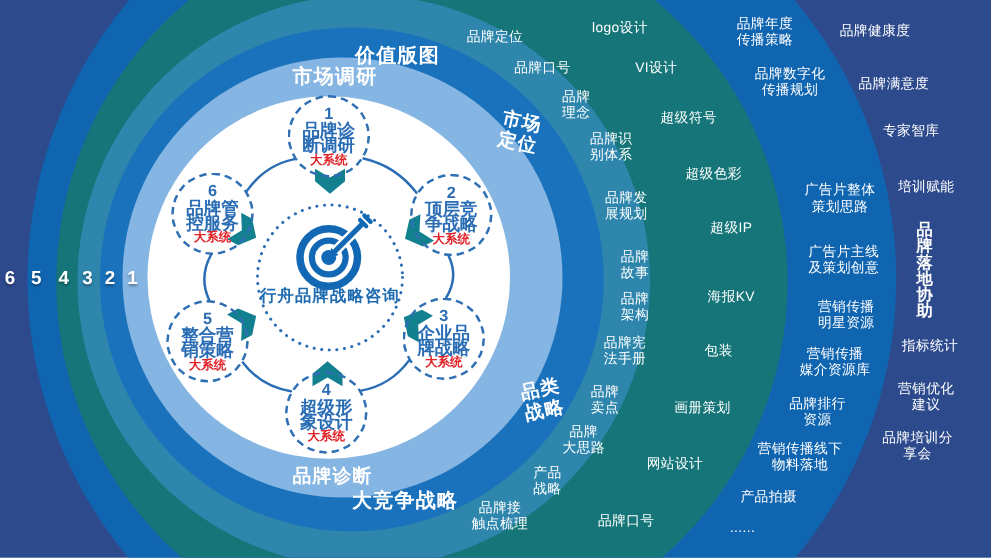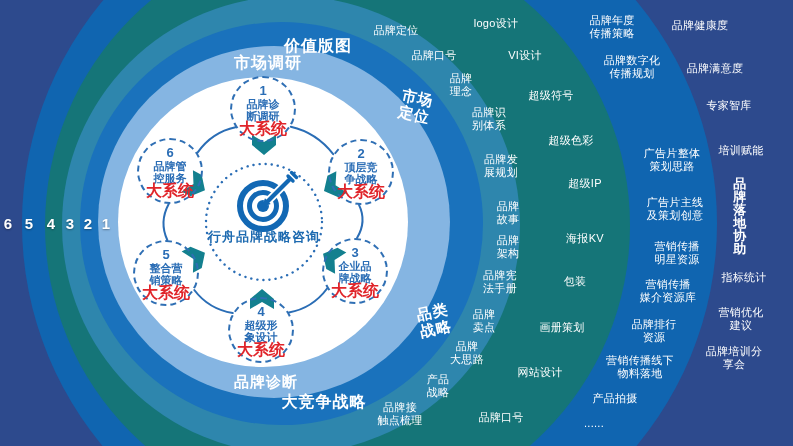--- a/index.html
+++ b/index.html
@@ -31,22 +31,22 @@
     color:#fff; font-size:15px; font-weight:700;
     text-shadow:0 1px 2px rgba(0,0,0,.35);
   }
   .sys-circle {
     position:absolute; width:66px; height:66px; box-sizing:border-box;
     border:2px dashed #2f6fb4; border-radius:50%;
     display:flex; flex-direction:column; align-items:center; justify-content:center;
     text-align:center;
   }
   .sys-num  { color:#2a6db5; font-size:13px; line-height:14px; font-weight:600; }
-  .sys-name { color:#2a6db5; font-size:11px; line-height:12px; font-weight:700; white-space:pre-line; }
-  .sys-tag  { color:#e0242a; font-size:16px; line-height:13px; font-weight:700;text-align:right; }
+  .sys-name { color:#2a6db5; font-size:14px; line-height:12px; font-weight:700; white-space:pre-line; }
+  .sys-tag  { color:#e0242a; font-size:10px; line-height:13px; font-weight:700;text-align:right; }
   .hub-brand {
     position:absolute; transform:translate(-50%,-50%);
     color:#1d6ab0; font-size:13px; font-weight:700; letter-spacing:1px; white-space:nowrap;
   }
   .hub-title {
     position:absolute; transform:translate(-50%,-50%);
     color:#0f67b1; font-size:20px; font-weight:800; letter-spacing:1px; white-space:nowrap;
   }
 </style>
 </head>

